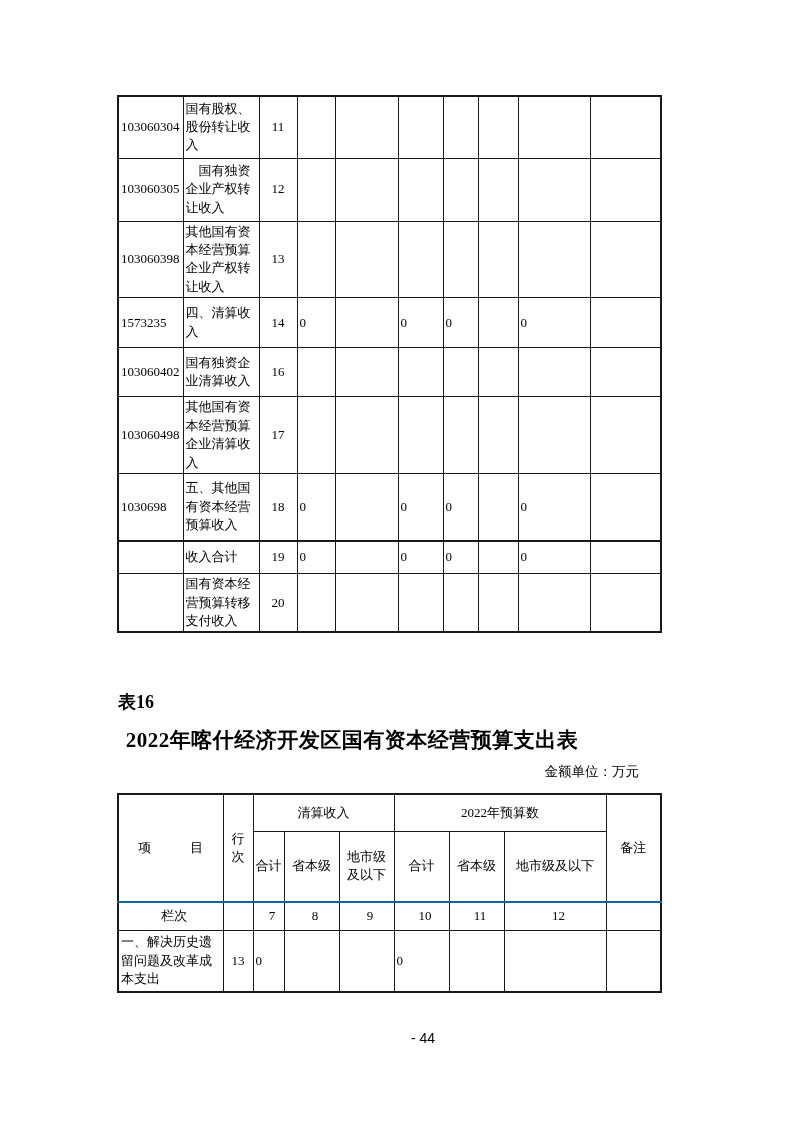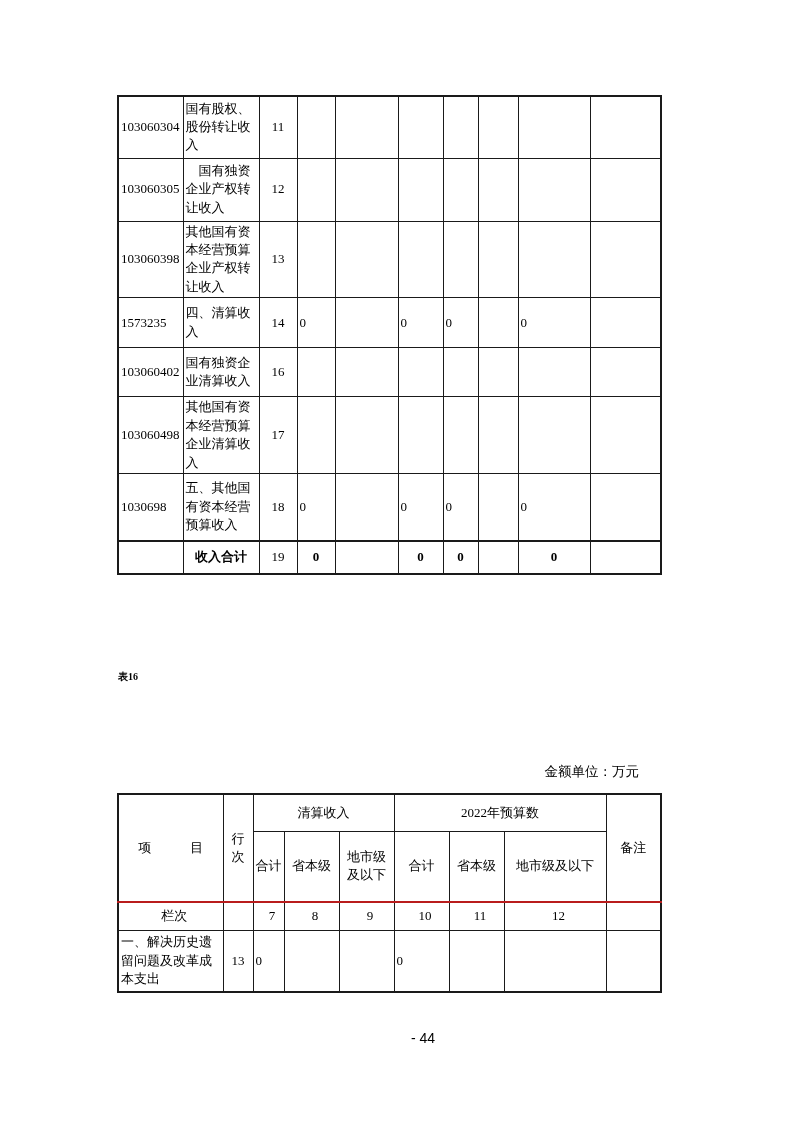--- a/index.html
+++ b/index.html
@@ -28,31 +28,31 @@
     word-break:break-all;
     box-sizing:border-box;
   }
   table.income{top:95px;border:2px solid #1a1a1a;}
   table.expense{top:793px;border:2px solid #1a1a1a;}
   td.code{text-align:left;padding-left:3px;}
   td.name{text-align:left;}
   td.line{text-align:center;}
   td.val{text-align:left;padding-left:2px;}
   td.note-cell{text-align:left;}
-  tr.total td.name, tr.total td.val{font-weight:bold;text-align:center;}
+  tr.total td.name, tr.total td.val{font-weight:normal;text-align:left;}
   tr.sep td{border-top:2px solid #1a1a1a;}
   td.center{text-align:center;}
-  .expense tr.lanci td{border-top:2px solid #b91c1c;padding-left:9px;}
+  .expense tr.lanci td{border-top:2px solid #0369a1;padding-left:9px;}
   .note{
     position:absolute;left:118px;top:622px;width:300px;
     font-size:13px;line-height:1.6;text-align:left;
   }
   .tbl-label{
-    position:absolute;left:118px;top:670px;
-    font-size:10px;font-weight:bold;text-align:center;
+    position:absolute;left:118px;top:690px;
+    font-size:18px;font-weight:bold;text-align:center;
   }
   .doc-title{
     position:absolute;left:117px;top:726px;width:470px;
     text-align:center;font-size:21px;font-weight:bold;
     letter-spacing:0.5px;white-space:nowrap;
   }
   .unit{
     position:absolute;left:123px;top:763px;width:516px;
     text-align:right;font-size:13.5px;
   }
@@ -171,26 +171,39 @@
           <td class="name">收入合计</td>
           <td class="line">19</td>
           <td class="val">0</td>
           <td class="val"></td>
           <td class="val">0</td>
           <td class="val">0</td>
           <td class="val"></td>
           <td class="val">0</td>
           <td class="note-cell"></td>
         </tr>
+        <tr class="total " style="height: 55px;">
+          <td class="code"></td>
+          <td class="name">国有资本经营预算转移支付收入</td>
+          <td class="line">20</td>
+          <td class="val"></td>
+          <td class="val"></td>
+          <td class="val"></td>
+          <td class="val"></td>
+          <td class="val"></td>
+          <td class="val"></td>
+          <td class="note-cell"></td>
+        </tr>
       </tbody>
   </table>
 
 
   <div class="tbl-label">表16</div>
 
+  <div class="doc-title">2022年喀什经济开发区国有资本经营预算支出表</div>
 
   <div class="unit">金额单位：万元</div>
 
   <table class="tbl expense">
     <colgroup>
       <col style="width:105px">
         <col style="width:30px">
         <col style="width:31px">
       <col style="width:55px">
         <col style="width:55px">

